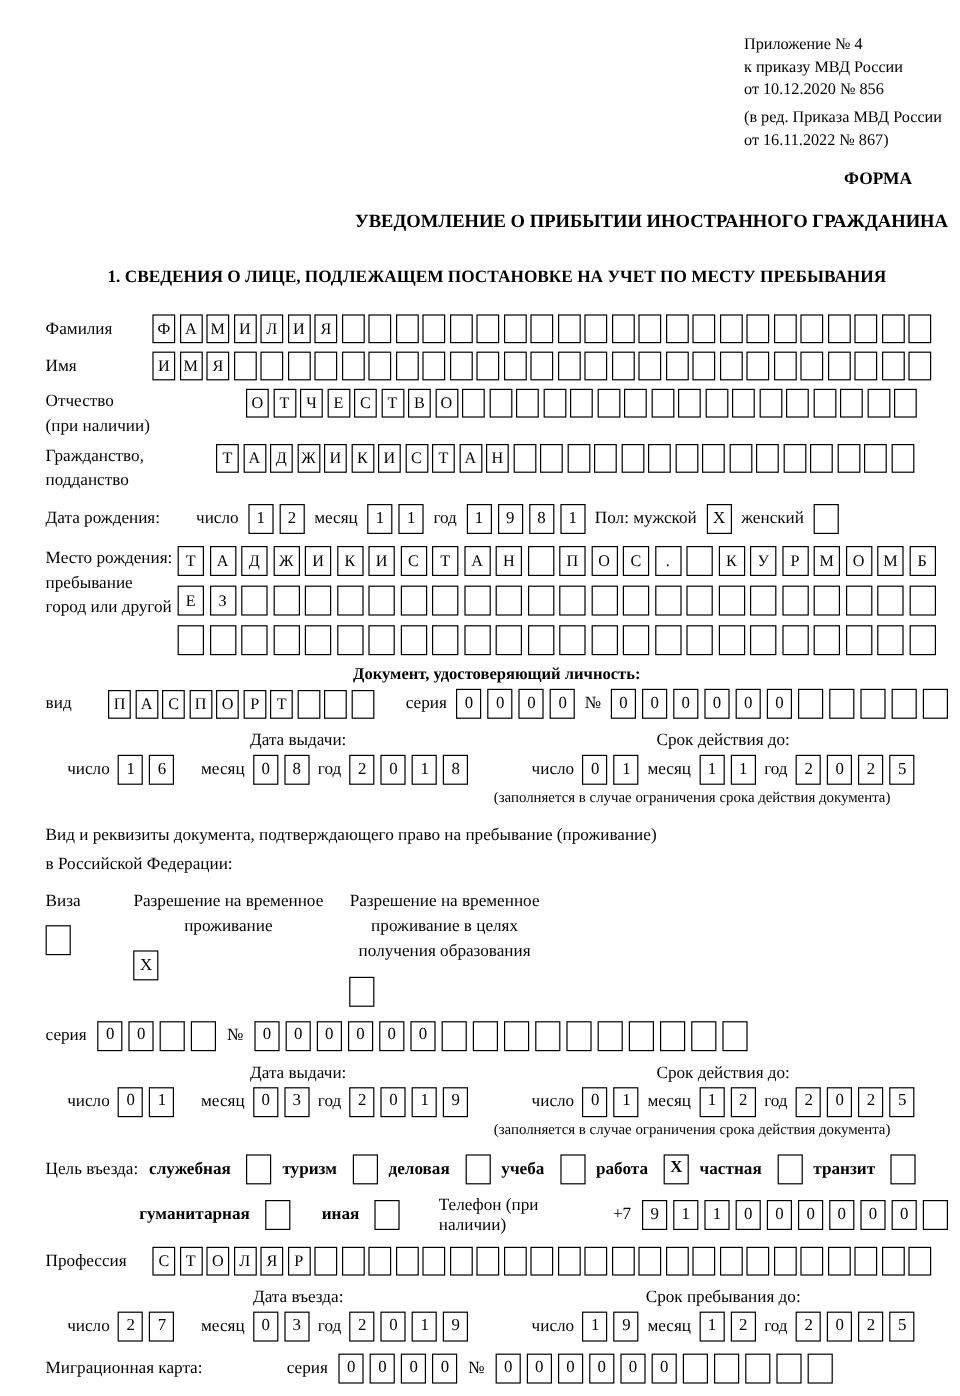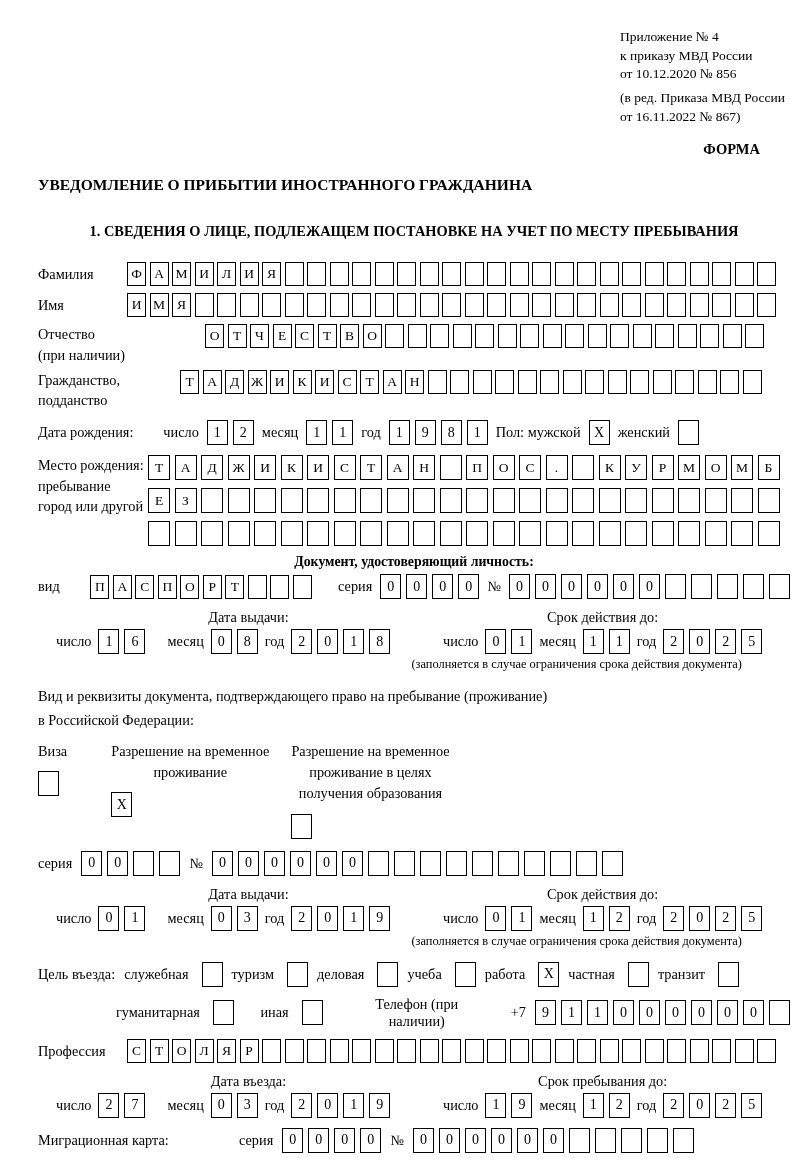--- a/index.html
+++ b/index.html
@@ -10,21 +10,21 @@
     color: #000; position: relative;
   }
   .page { padding: 28px 10px 0 38px; width: 800px; }
 
   
   .top-right { margin-left: 582px; font-size: 13.5px; line-height: 1.38; }
   .top-right .grp2 { margin-top: 5px; }
   .forma { text-align: right; padding-right: 30px; font-weight: bold; font-size: 14.5px; margin-top: 15px; }
 
   
-  .title { text-align: left; font-weight: bold; font-size: 15.5px; line-height: 1.55; margin-top: 15px; }
+  .title { text-align: right; font-weight: bold; font-size: 15.5px; line-height: 1.55; margin-top: 15px; }
   .title-underline { display: inline-block; width: 50px; border-bottom: 2px solid #000; margin-left: 10px; transform: translateY(1px); }
   .sec-heading { text-align: center; font-weight: bold; font-size: 14.4px; margin-top: 26px; }
 
   
   .row { display: flex; align-items: center; margin-top: 7px; font-size: 14.3px; }
   .row.top { align-items: flex-start; }
   .flabel { flex: 0 0 auto; line-height: 1.45; }
   .w89  { width: 89px; }
   .w110 { width: 110px; }
   .w142 { width: 142px; }
@@ -56,21 +56,21 @@
   .doc-heading { text-align: center; font-weight: bold; font-size: 13.8px; margin-top: 8px; margin-bottom: 4px; }
   .intro { font-size: 14.3px; line-height: 1.7; margin-top: 12px; }
 
   
   .opts { display: flex; align-items: flex-start; margin-top: 8px; font-size: 14.3px; }
   .opt { display: flex; align-items: flex-start; gap: 9px; flex-direction: column; }
   .opt .txt { line-height: 1.5; }
   .opt .txt.ctr { text-align: center; }
 
   .purposes { display: flex; align-items: center; gap: 9px; font-size: 14.3px; margin-top: 13px; }
-  .purpose { display: flex; align-items: center; gap: 13px; }  .gap10 { width: 10px; } .gap14 { width: 14px; }
+  .purpose { display: flex; align-items: center; gap: 13px; font-weight: bold; }  .gap10 { width: 10px; } .gap14 { width: 14px; }
   .gap18 { width: 18px; } .gap22 { width: 22px; } .gap30 { width: 30px; }
 
   .mlcol { display: flex; flex-direction: column; gap: 8px; }
 </style>
 </head>
 <body>
 
 <div class="page">
 
   <div class="top-right">
@@ -588,21 +588,21 @@
         </span>
     </span>
     <span class="purpose">
       <span>транзит</span>
       <span class="cellrow chk">
           <span class="cell"></span>
         </span>
     </span>
   </div>
 
-  <div class="purposes" style="margin-top:9px; padding-left:78px;text-align:center;">
+  <div class="purposes" style="margin-top:9px; padding-left:78px;">
     <span class="purpose">
       <span>гуманитарная</span>
       <span class="cellrow chk">
           <span class="cell"></span>
         </span>
     </span>
     <span class="gap10"></span>
     <span class="purpose">
       <span>иная</span>
       <span class="cellrow chk">

